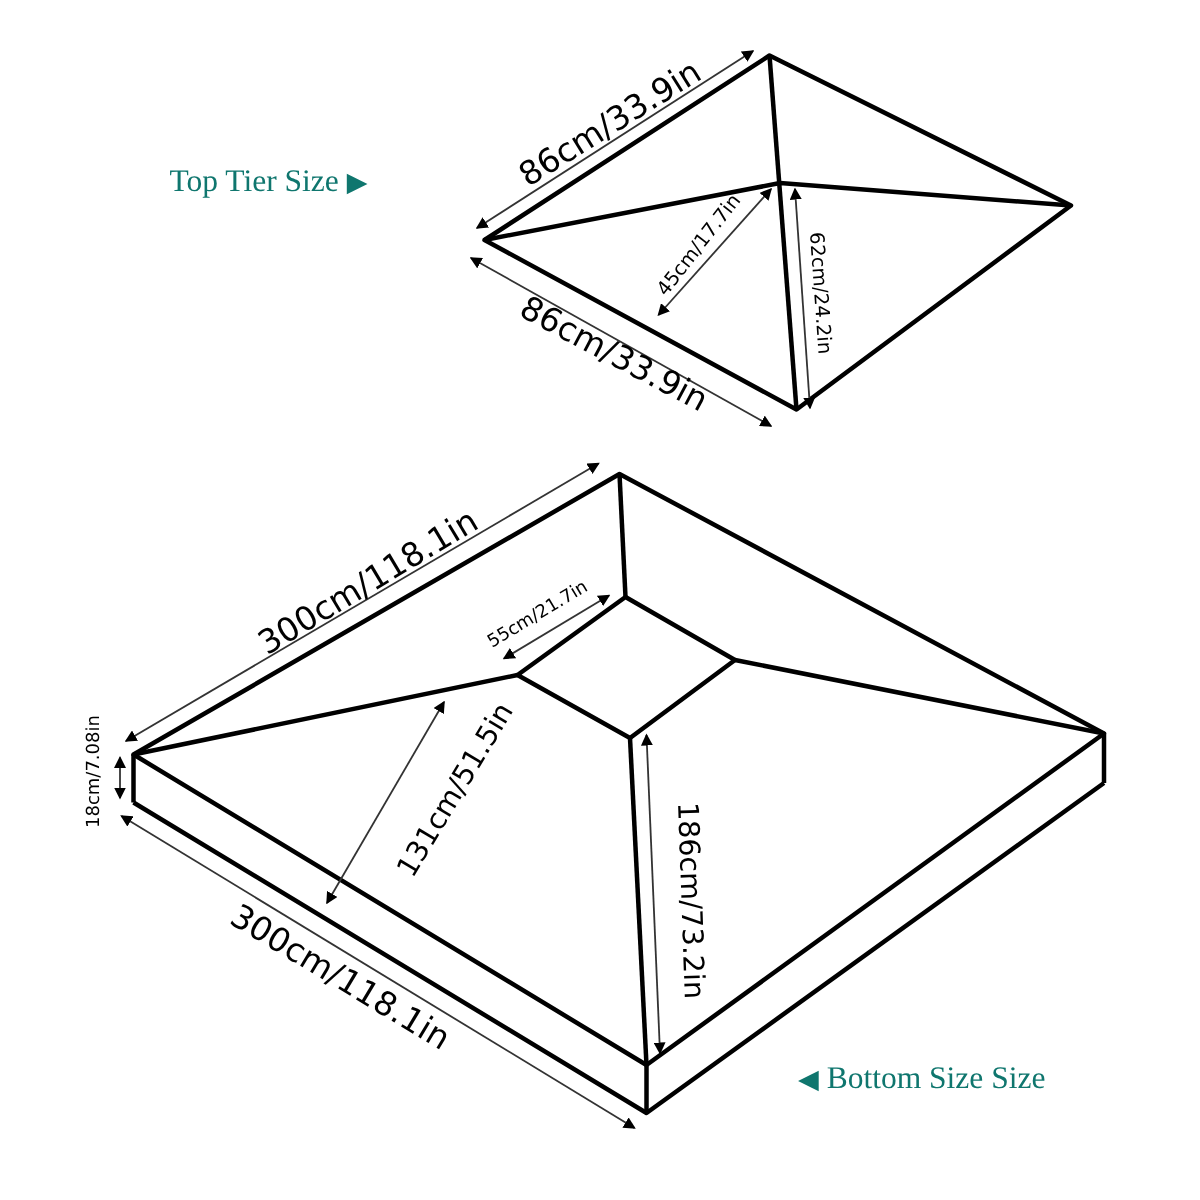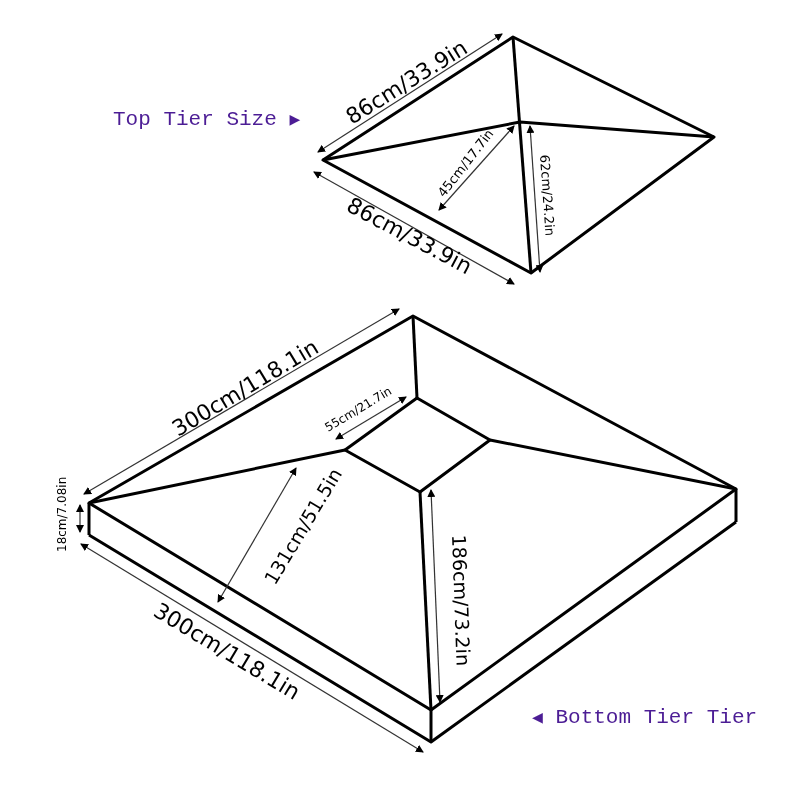--- a/index.html
+++ b/index.html
@@ -1,33 +1,33 @@
 <!DOCTYPE html>
 <html><head>
 <meta charset="utf-8">
 <style>
   html, body { margin:0; padding:0; background:#ffffff; }
   body { width:800px; height:800px; overflow:hidden; position:relative; font-family:"DejaVu Sans", sans-serif; }
   svg { position:absolute; left:0; top:0; }
   .edge { stroke:#000; stroke-width:3; fill:none; stroke-linejoin:round; }
   .dim { stroke:#333; stroke-width:1.2; fill:none; }
   .lbl { fill:#000; font-family:"DejaVu Sans", sans-serif; }
-  .tier-label { position:absolute; font-family:Liberation Mono, monospace; font-size:21px; color:#4c1d95; white-space:nowrap; }
+  .tier-label { position:absolute; font-family:Liberation Serif, serif; font-size:21px; color:#0f766e; white-space:nowrap; }
 </style>
 </head>
 <body>
 
 <div class="tier-label" style="left:113px; top:108px;">
   <span>Top Tier Size</span>
   <span style="font-size:18px;">▶</span>
 </div>
 
 <div class="tier-label" style="left:532px; top:706px;">
   <span style="font-size:18px;">◀</span>
-  <span>Bottom Tier Tier</span>
+  <span>Bottom Size Size</span>
 </div>
 
 <svg width="800" height="800" viewBox="0 0 800 800">
   <defs>
     <marker id="ah" markerWidth="8" markerHeight="8" refX="7" refY="4" orient="auto-start-reverse" markerUnits="userSpaceOnUse">
       <path d="M0,0 L8,4 L0,8 z" fill="#000"></path>
     </marker>
   </defs>
 
   <g>

